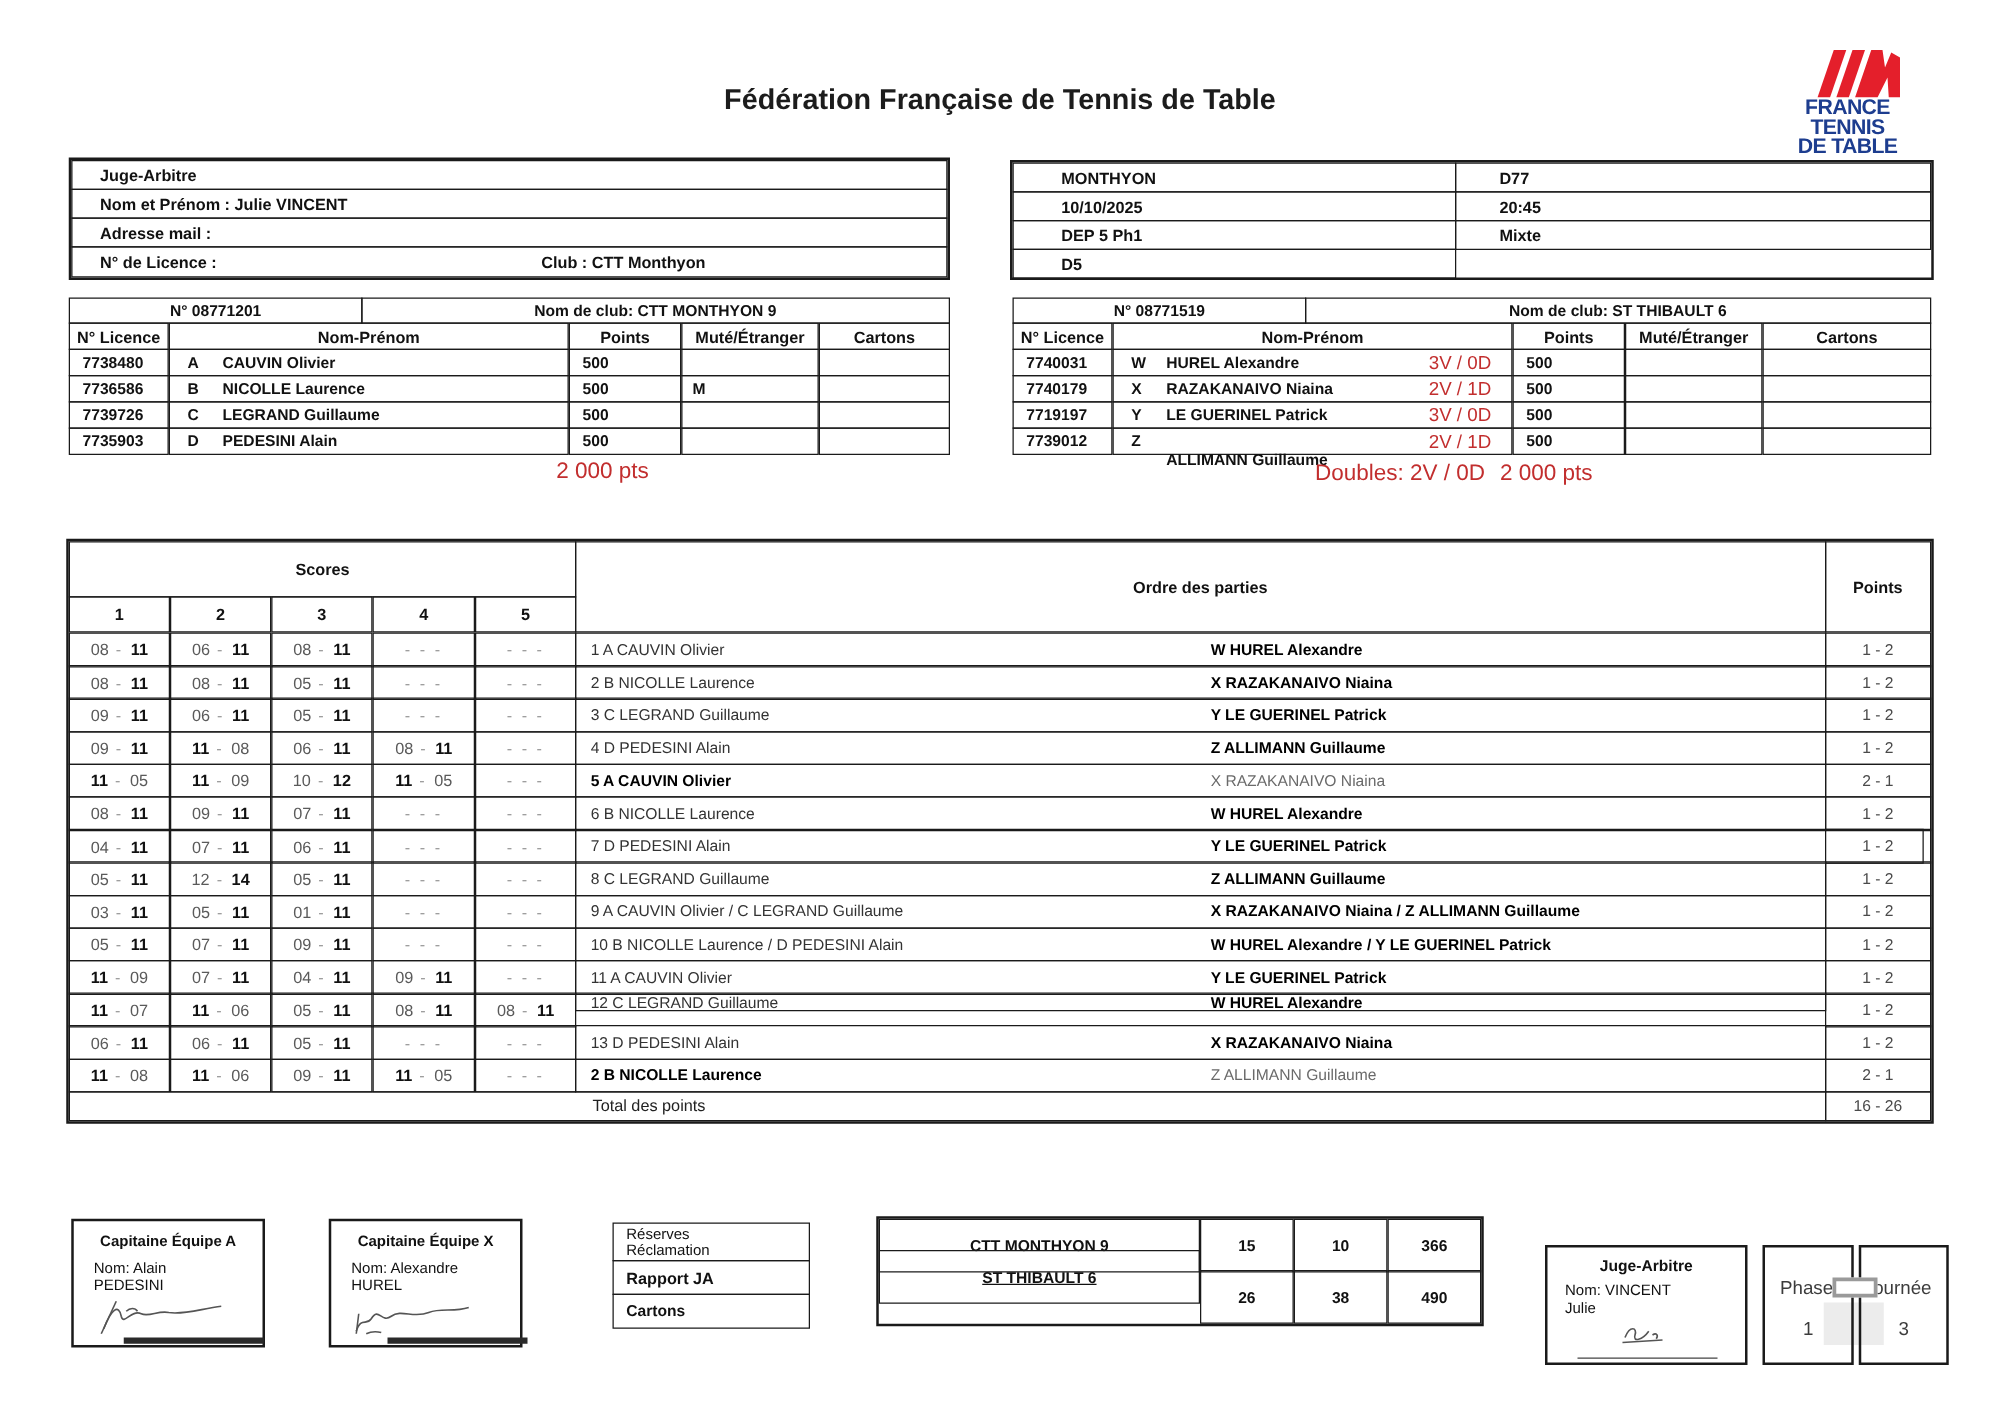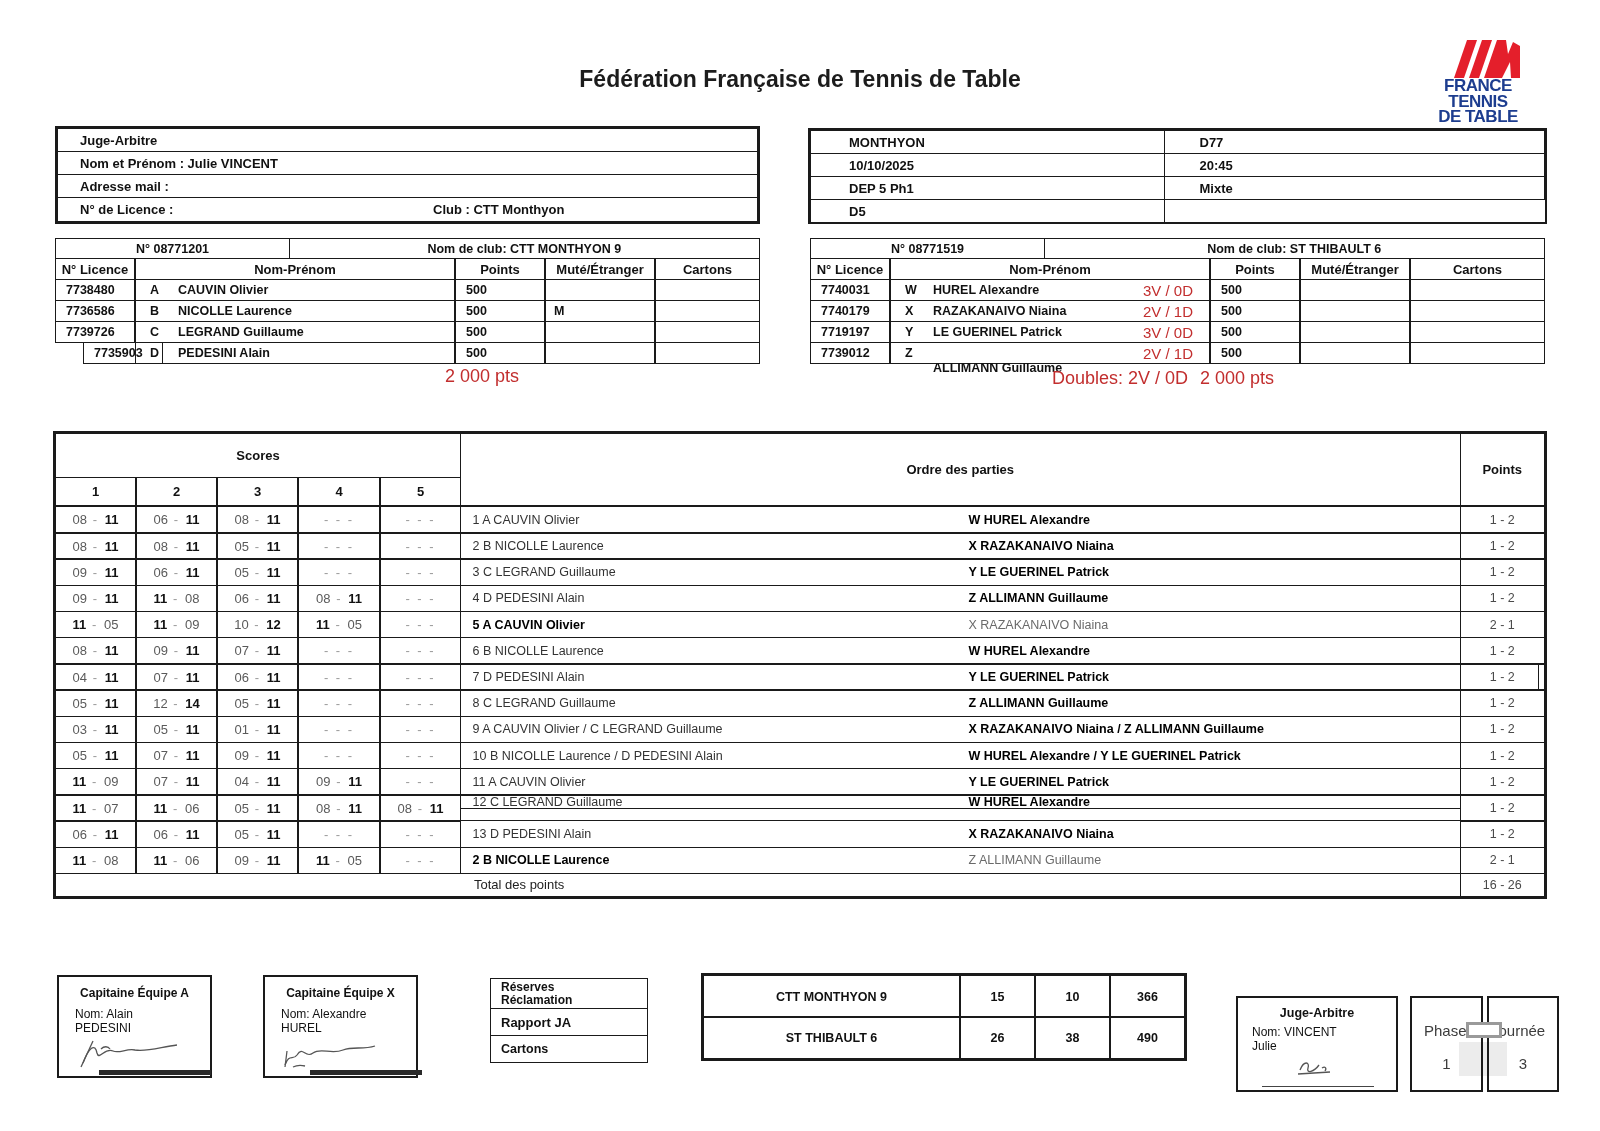--- a/index.html
+++ b/index.html
@@ -87,21 +87,21 @@
       <div class="abs bx1 cell b" style="left: 490px; top: 62px; width: 110px; height: 22px; padding-left: 8px; font-size: 12.5px;">M</div>
       <div class="abs bx1 cell" style="left: 600px; top: 62px; width: 105px; height: 22px;"></div>
       <div class="abs bx1 cell b" style="left: 0px; top: 83px; width: 80px; height: 22px; padding-left: 10px; font-size: 12.5px;">7739726</div>
       <div class="abs bx1 cell b" style="left: 80px; top: 83px; width: 320px; height: 22px; font-size: 12.5px;">
         <div class="abs" style="left: 14px;">C</div>
         <div class="abs" style="left: 42px;">LEGRAND Guillaume</div>
       </div>
       <div class="abs bx1 cell b" style="left: 400px; top: 83px; width: 90px; height: 22px; padding-left: 10px; font-size: 12.5px;">500</div>
       <div class="abs bx1 cell b" style="left: 490px; top: 83px; width: 110px; height: 22px; padding-left: 8px; font-size: 12.5px;"></div>
       <div class="abs bx1 cell" style="left: 600px; top: 83px; width: 105px; height: 22px;"></div>
-      <div class="abs bx1 cell b" style="left: 0px; top: 104px; width: 80px; height: 22px; padding-left: 10px; font-size: 12.5px; margin-left: 28px;">7735903</div>
+      <div class="abs bx1 cell b" style="left: 0px; top: 104px; width: 80px; height: 22px; padding-left: 10px; font-size: 12.5px;">7735903</div>
       <div class="abs bx1 cell b" style="left: 80px; top: 104px; width: 320px; height: 22px; font-size: 12.5px;">
         <div class="abs" style="left: 14px;">D</div>
         <div class="abs" style="left: 42px;">PEDESINI Alain</div>
       </div>
       <div class="abs bx1 cell b" style="left: 400px; top: 104px; width: 90px; height: 22px; padding-left: 10px; font-size: 12.5px;">500</div>
       <div class="abs bx1 cell b" style="left: 490px; top: 104px; width: 110px; height: 22px; padding-left: 8px; font-size: 12.5px;"></div>
       <div class="abs bx1 cell" style="left: 600px; top: 104px; width: 105px; height: 22px;"></div>
     </div>
   <div class="abs" id="team-x" style="left:810px;top:238px;width:735px;height:125px;">
       <div class="abs bx1 cell c b" style="left: 0px; top: 0px; width: 235px; height: 21px; font-size: 12.5px;">N° 08771519</div>
@@ -563,34 +563,34 @@
     <div class="abs small" style="left:16px;top:44px;">HUREL</div>
     <svg class="abs" style="left:14px;top:60px;" width="120" height="32" viewBox="0 0 120 32">
       <path class="sig" d="M6 28 C 10 16, 14 24, 18 18 C 24 8, 26 22, 34 16 C 42 10, 52 18, 64 13 C 74 9, 84 13, 96 9"></path>
       <path class="sig" d="M8 14 L 6 30"></path>
       <path class="sig" d="M14 30 C 18 28, 22 28, 26 29"></path>
     </svg>
     <div class="abs" style="left:45px;bottom:1px;width:112px;height:5px;background:#2a2a2a;"></div>
   </div>
 
   <div class="abs" style="left:490px;top:978px;width:158px;height:85px;">
-    <div class="abs bx1" style="left:0;top:0;width:158px;height:31px;padding:2px 0 0 10px;font-weight:bold;font-size:12px;line-height:13px;">
+    <div class="abs bx1" style="left:0;top:0;width:158px;height:31px;padding:2px 0 0 10px;font-weight:normal;font-size:12px;line-height:13px;">
       <div>Réserves</div>
       <div>Réclamation</div>
     </div>
     <div class="abs bx1 cell b" style="left:0;top:30px;width:158px;height:28px;padding-left:10px;font-size:13px;">Rapport JA</div>
     <div class="abs bx1 cell b" style="left:0;top:57px;width:158px;height:28px;padding-left:10px;font-size:12.5px;">Cartons</div>
   </div>
 
   <div class="abs" id="totals-table" style="left:703px;top:975px;width:482px;height:84px;">
       <div class="abs bx1 cell c b" style="left: 0px; top: 0px; width: 257px; height: 43px; font-size: 12.5px;">CTT MONTHYON 9</div>
       <div class="abs bx1 cell c b" style="left: 257px; top: 0px; width: 75px; height: 43px; font-size: 12.5px;">15</div>
       <div class="abs bx1 cell c b" style="left: 332px; top: 0px; width: 75px; height: 43px; font-size: 12.5px;">10</div>
       <div class="abs bx1 cell c b" style="left: 407px; top: 0px; width: 75px; height: 43px; font-size: 12.5px;">366</div>
-      <div class="abs bx1 cell c b" style="left: 0px; top: 41px; width: 257px; height: 43px; font-size: 12.5px;">ST THIBAULT 6</div>
+      <div class="abs bx1 cell c b" style="left: 0px; top: 25px; width: 257px; height: 43px; font-size: 12.5px; text-decoration: underline;">ST THIBAULT 6</div>
       <div class="abs bx1 cell c b" style="left: 257px; top: 41px; width: 75px; height: 43px; font-size: 12.5px;">26</div>
       <div class="abs bx1 cell c b" style="left: 332px; top: 41px; width: 75px; height: 43px; font-size: 12.5px;">38</div>
       <div class="abs bx1 cell c b" style="left: 407px; top: 41px; width: 75px; height: 43px; font-size: 12.5px;">490</div>
       <div class="abs bx" style="left: -2px; top: -2px; width: 486px; height: 88px; pointer-events: none;"></div>
     </div>
 
   <div class="abs bx" style="left:1236px;top:996px;width:162px;height:96px;">
     <div class="abs b c" style="left:0;top:8px;width:100%;font-size:12.5px;text-align:center;">Juge-Arbitre</div>
     <div class="abs small" style="left:14px;top:27px;">Nom: VINCENT</div>
     <div class="abs small" style="left:14px;top:41px;">Julie</div>

